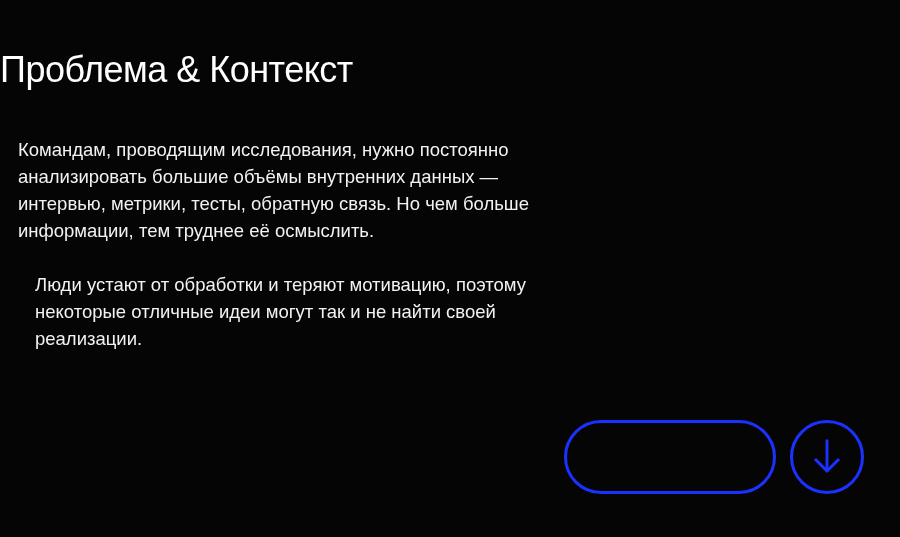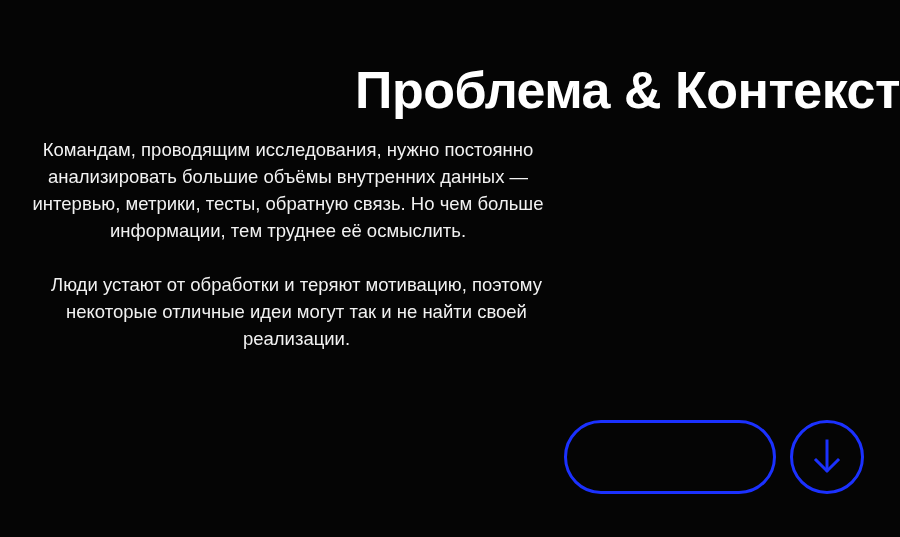--- a/index.html
+++ b/index.html
@@ -18,40 +18,39 @@
   .slide {
     position: absolute;
     inset: 0;
     background: #050505;
   }
   .slide-title {
     position: absolute;
     top: 24px;
     left: 0;
     width: 100%;
-    text-align: right;
-    font-size: 52px;
-    font-weight: 700;
+    text-align: left;
+    font-size: 36px;
+    font-weight: 400;
     letter-spacing: -0.5px;
     color: #ffffff;
     line-height: 1.2;
   }
   .body-copy {
     position: absolute;
     left: 18px;
     top: 136px;
     width: 540px;
   }
   .paragraph {
     font-size: 18.5px;
     line-height: 27px;
     color: #f2f2f2;
     font-weight: 400;
     margin: 0;
-    text-align: center;
   }
   .paragraph + .paragraph {
     margin-top: 27px;
     margin-left: 17px;
   }
   .controls {
     position: absolute;
     left: 560px;
     top: 412px;
     width: 320px;

